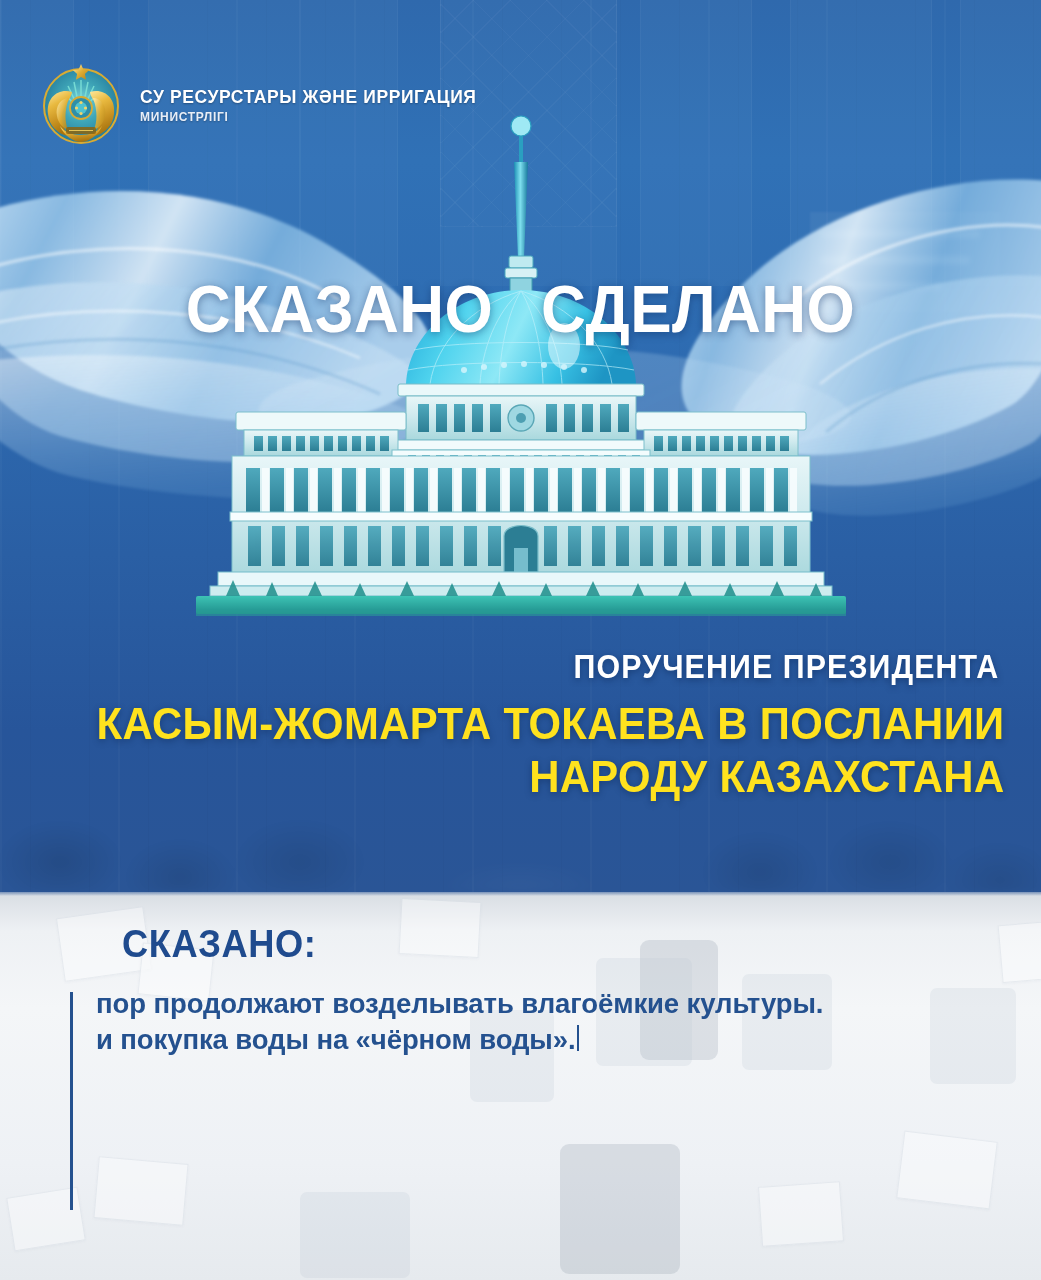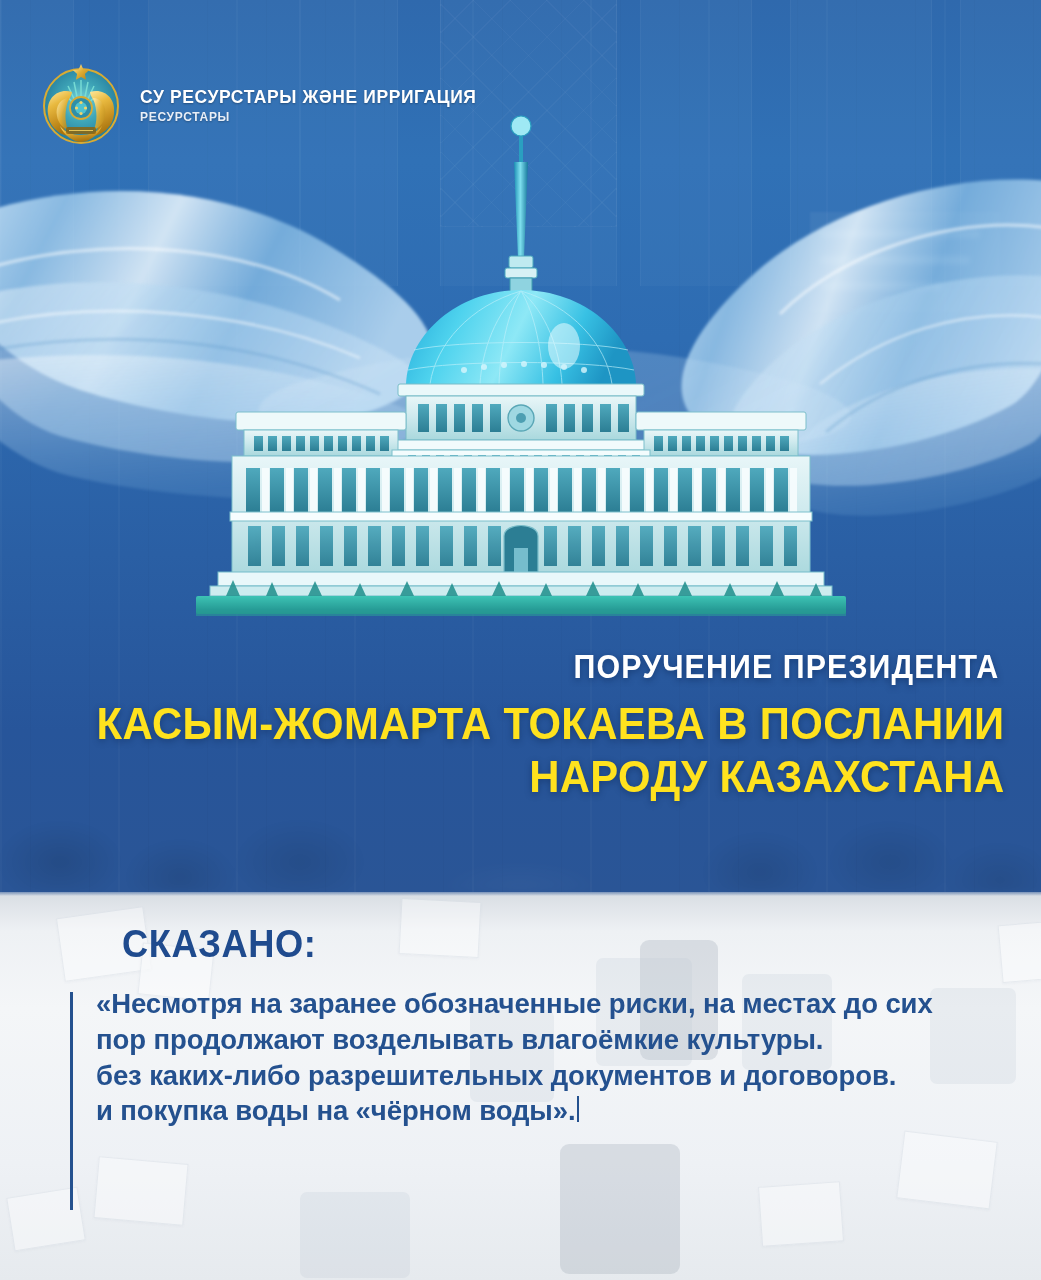--- a/index.html
+++ b/index.html
@@ -649,24 +649,28 @@
 
           <path d="M22,68 C30,80 56,80 64,68 C60,78 50,84 43,84 C36,84 26,78 22,68 Z" fill="url(#gold)"></path>
           <rect x="28" y="69" width="30" height="7" rx="2" fill="#8b6410" opacity=".85"></rect>
           <g stroke="#f0cd5c" stroke-width="1" opacity=".9">
             <path d="M31,72.5 h24"></path>
           </g>
         </svg>
       </span>
       <div class="brand-text">
         <div class="brand-line1">СУ РЕСУРСТАРЫ ЖӘНЕ ИРРИГАЦИЯ</div>
-        <div class="brand-line2">РЕСУРСТАРЫ</div>
+        <div class="brand-line2">МИНИСТРЛІГІ</div>
       </div>
     </div>
 
+    <div class="headline-row">
+      <div class="headline-word">СКАЗАНО</div>
+      <div class="headline-word">СДЕЛАНО</div>
+    </div>
 
     <div class="caption">
       <div class="caption-top">ПОРУЧЕНИЕ ПРЕЗИДЕНТА</div>
       <div class="caption-main">
         <span>КАСЫМ-ЖОМАРТА ТОКАЕВА В ПОСЛАНИИ</span>
         <span>НАРОДУ КАЗАХСТАНА</span>
       </div>
     </div>
   </div>
 
@@ -689,20 +693,18 @@
       <div class="chair-dark" style="left:560px; top:252px; width:120px; height:130px;"></div>
       <div class="chair" style="left:300px; top:300px; width:110px; height:86px;"></div>
 
     </div>
 
     <div class="said-heading" style="position:absolute;left:122px;top:30px;">СКАЗАНО:</div>
 
     <div class="quote-bar" style="position:absolute;left:70px;top:100px;"></div>
 
     <div class="quote-text" style="position:absolute;left:96px;top:94px;">
-      <span>«Несмотря на заранее обозначенные риски, на местах до сих</span>
       <span>пор продолжают возделывать влагоёмкие культуры.</span>
-      <span>без каких-либо разрешительных документов и договоров.</span>
       <span><span style="display:inline">и покупка воды на «чёрном воды».</span><i class="caret"></i></span>
     </div>
   </div>
 
 </div>
 
 </body></html>

